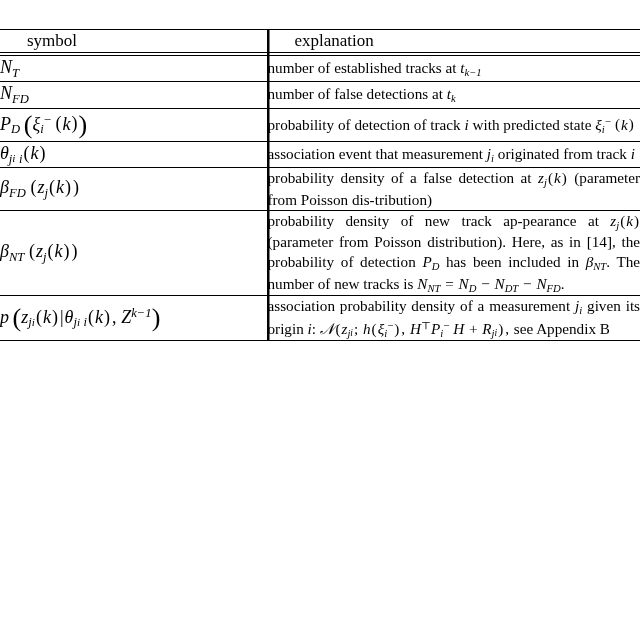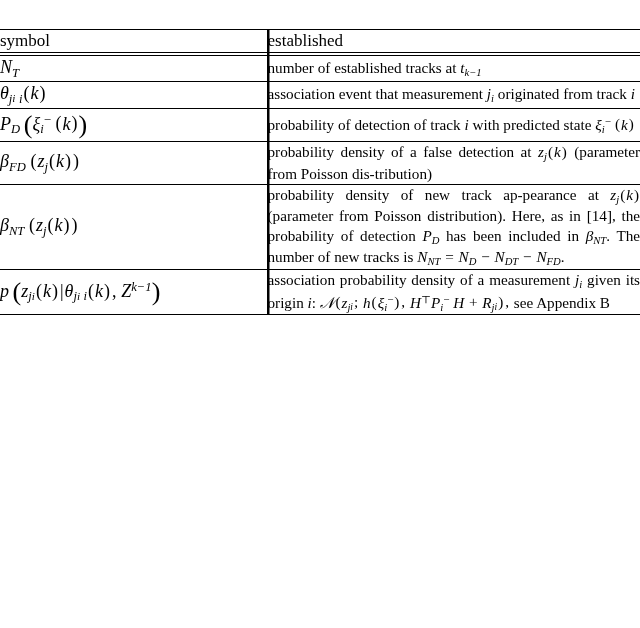--- a/index.html
+++ b/index.html
@@ -52,20 +52,21 @@
   }
   table.glossary td {
     vertical-align: middle;
     padding: 0;
     border-top: 1.6px solid #000;
     border-bottom: 1.6px solid #000;
   }
   
   tr.header-row td {
     border-bottom: 1.2px solid #000;
+    padding-left: 27px;
   }
   tr.header-rule td {
     height: 2px;
     padding: 0;
     border-top: 1.2px solid #000;
     border-bottom: 0;
     line-height: 0;
     font-size: 0;
   }
 
@@ -152,55 +153,63 @@
     <col style="width:267px">
     <col style="width:373px">
   </colgroup>
   <tbody>
 
     <tr class="header-row">
       <td class="col-sym">
         <div class="head-label">symbol</div>
       </td>
       <td class="col-exp">
-        <div class="head-label">established</div>
+        <div class="head-label">explanation</div>
       </td>
     </tr>
     <tr class="header-rule">
       <td></td>
       <td class="col-exp"></td>
     </tr>
 
     <tr>
       <td class="col-sym">
         <div class="sym"><span class="mi">N</span><span class="sub">T</span></div>
       </td>
       <td class="col-exp">
         <div class="exp lastline-left">number of established tracks at <span class="mi">t</span><span class="sub">k−1</span></div>
       </td>
     </tr>
 
 
 
+    <tr>
+      <td class="col-sym">
+        <div class="sym"><span class="mi">N</span><span class="sub">FD</span></div>
+      </td>
+      <td class="col-exp">
+        <div class="exp lastline-left">number of false detections at <span class="mi">t</span><span class="sub">k</span></div>
+      </td>
+    </tr>
+
+    <tr>
+      <td class="col-sym">
+        <div class="sym"><span class="mi">P</span><span class="sub">D</span> <span class="bigparen">(</span><span class="mi">ξ</span><span class="sub">i</span><span class="minus-sup">−</span> <span class="op">(</span><span class="mi">k</span><span class="op">)</span><span class="bigparen">)</span></div>
+      </td>
+      <td class="col-exp">
+        <div class="exp lastline-left">probability of detection of track <span class="mi">i</span> with predicted state <span class="mi">ξ</span><span class="sub">i</span><span class="minus-sup">−</span> <span class="op">(</span><span class="mi">k</span><span class="op">)</span></div>
+      </td>
+    </tr>
 
     <tr>
       <td class="col-sym">
         <div class="sym"><span class="mi">θ</span><span class="sub">j</span><span class="subsub">i</span> <span class="sub">i</span><span class="op">(</span><span class="mi">k</span><span class="op">)</span></div>
       </td>
       <td class="col-exp">
         <div class="exp lastline-left">association event that measurement <span class="mi">j</span><span class="sub">i</span> originated from track <span class="mi">i</span></div>
-      </td>
-    </tr>
-
-    <tr>
-      <td class="col-sym">
-        <div class="sym"><span class="mi">P</span><span class="sub">D</span> <span class="bigparen">(</span><span class="mi">ξ</span><span class="sub">i</span><span class="minus-sup">−</span> <span class="op">(</span><span class="mi">k</span><span class="op">)</span><span class="bigparen">)</span></div>
-      </td>
-      <td class="col-exp">
-        <div class="exp lastline-left">probability of detection of track <span class="mi">i</span> with predicted state <span class="mi">ξ</span><span class="sub">i</span><span class="minus-sup">−</span> <span class="op">(</span><span class="mi">k</span><span class="op">)</span></div>
       </td>
     </tr>
 
     <tr>
       <td class="col-sym">
         <div class="sym"><span class="mi">β</span><span class="sub">FD</span> <span class="op">(</span><span class="mi">z</span><span class="sub">j</span><span class="op">(</span><span class="mi">k</span><span class="op">)</span><span class="op">)</span></div>
       </td>
       <td class="col-exp">
         <div class="exp lastline-left">probability density of a false detection at <span class="mi">z</span><span class="sub">j</span><span class="op">(</span><span class="mi">k</span><span class="op">)</span> (parameter from Poisson dis‑tribution)</div>
       </td>

